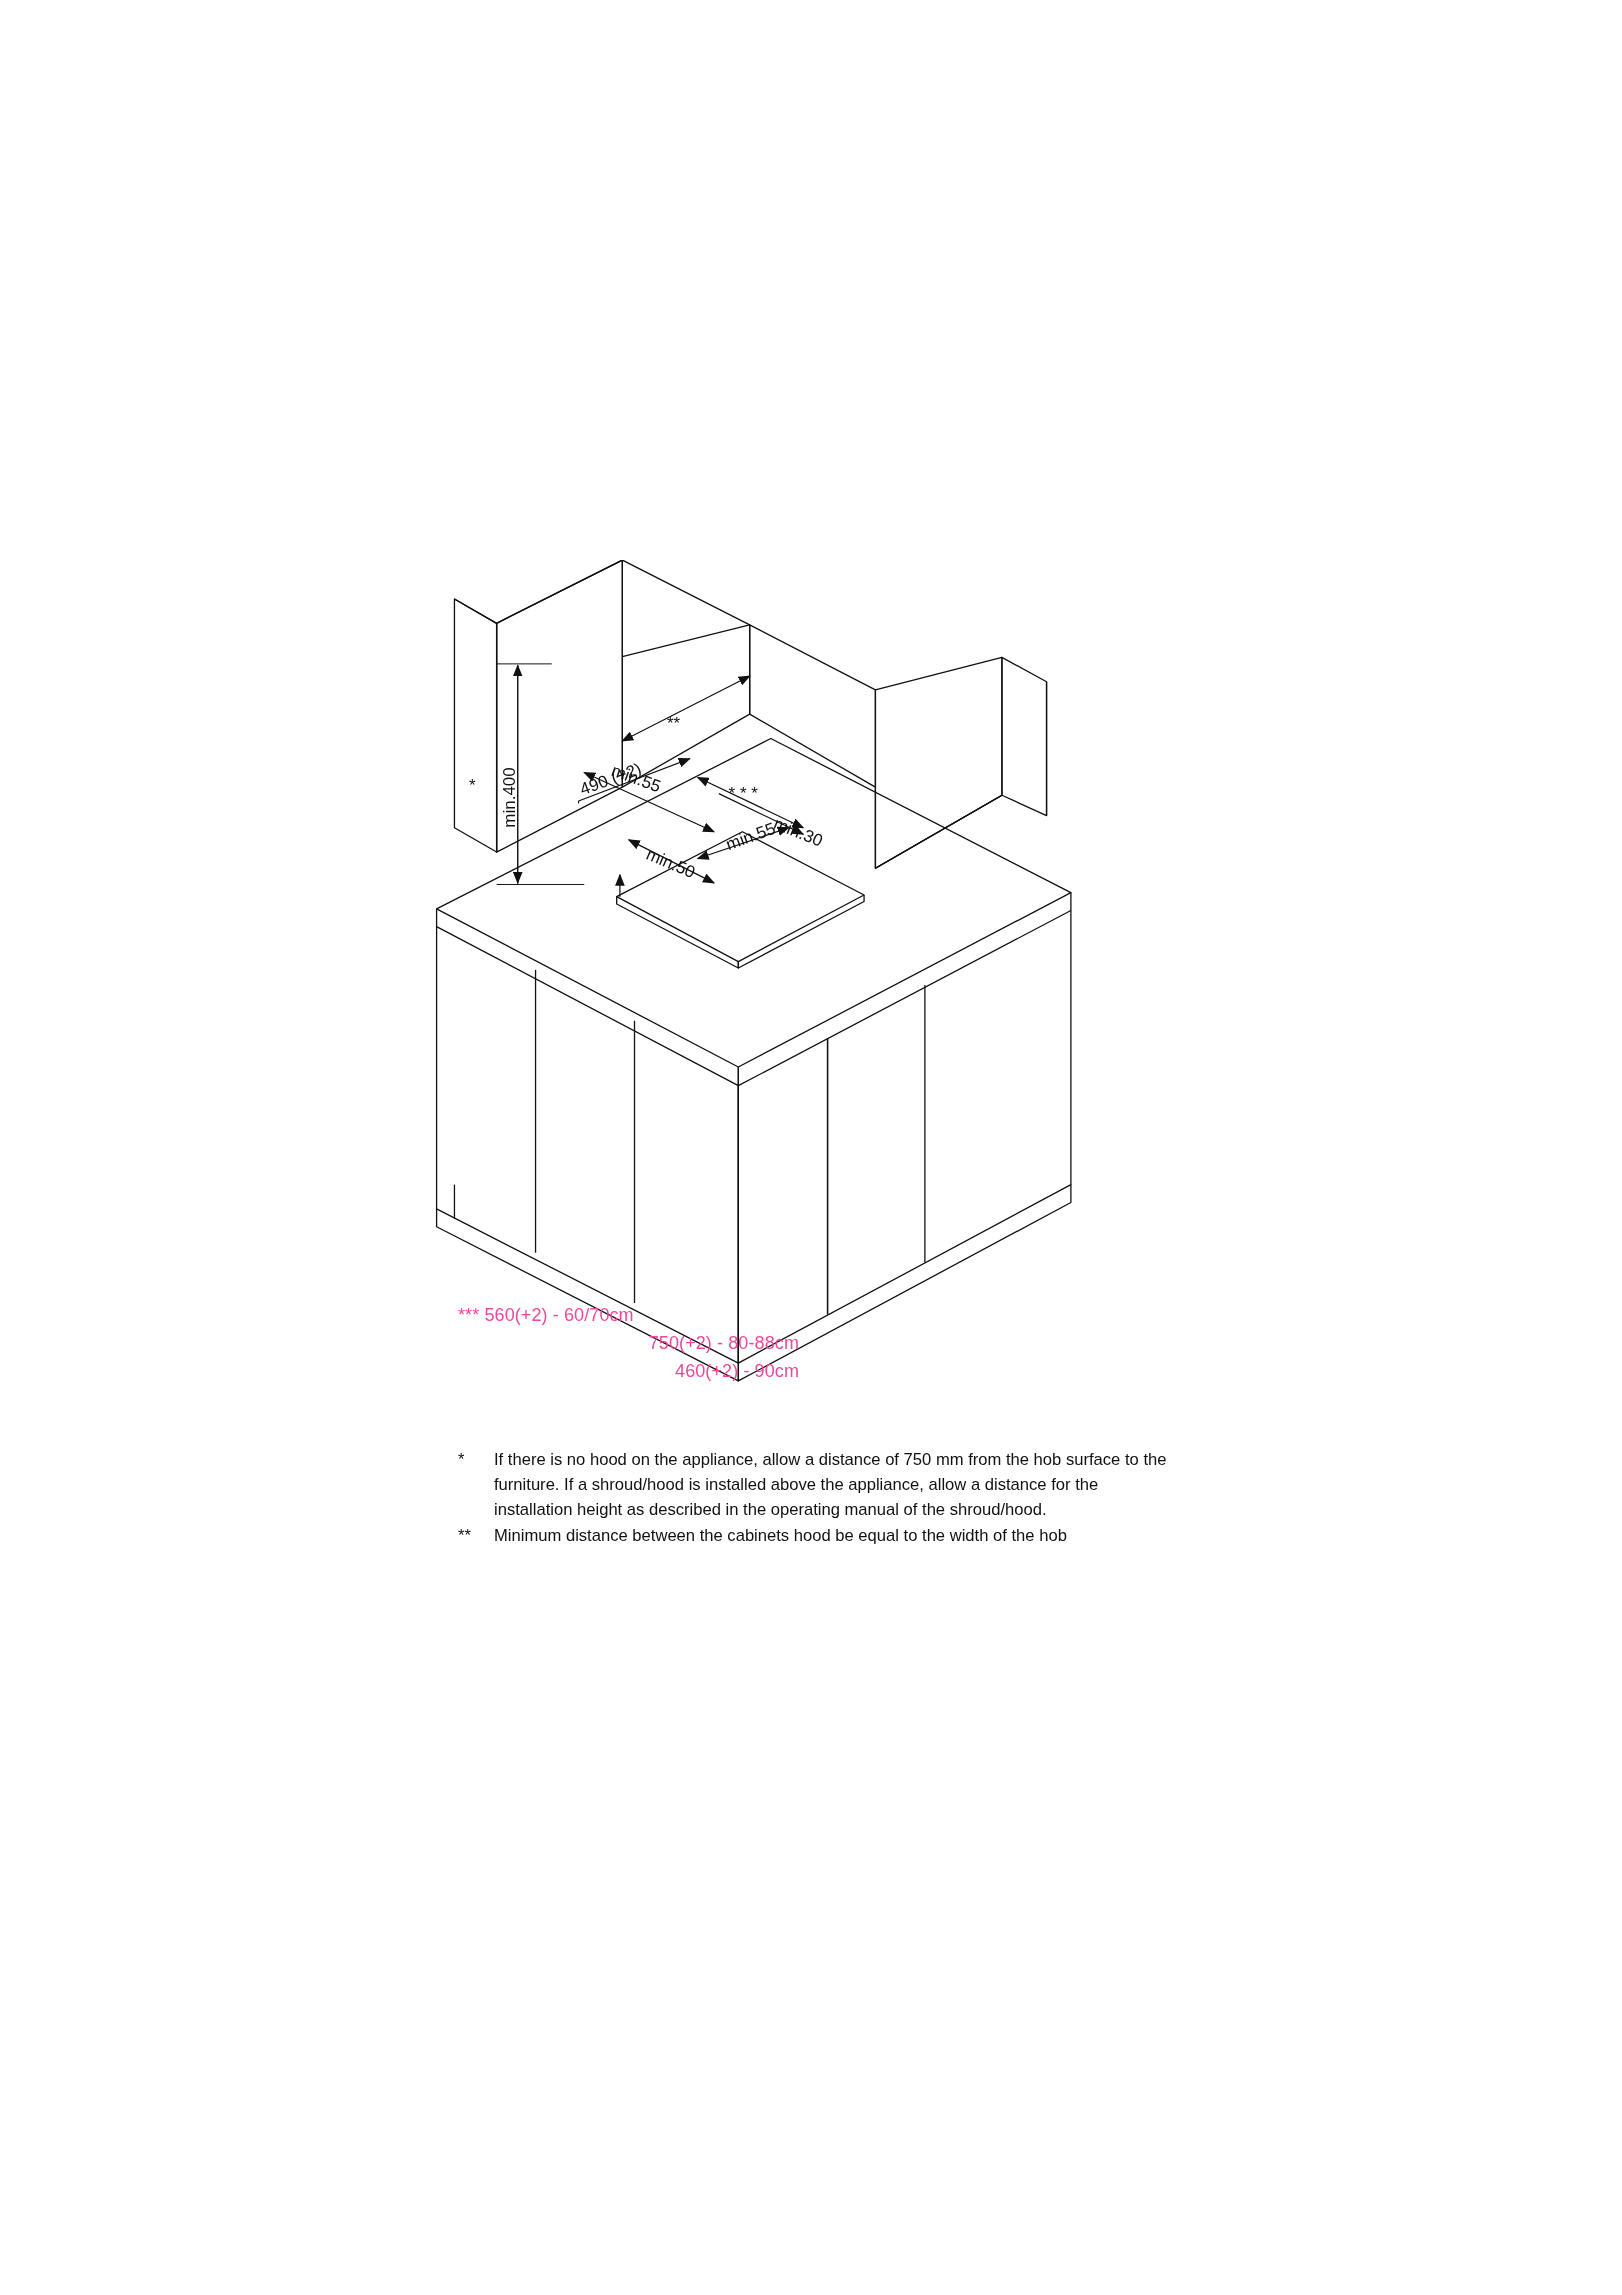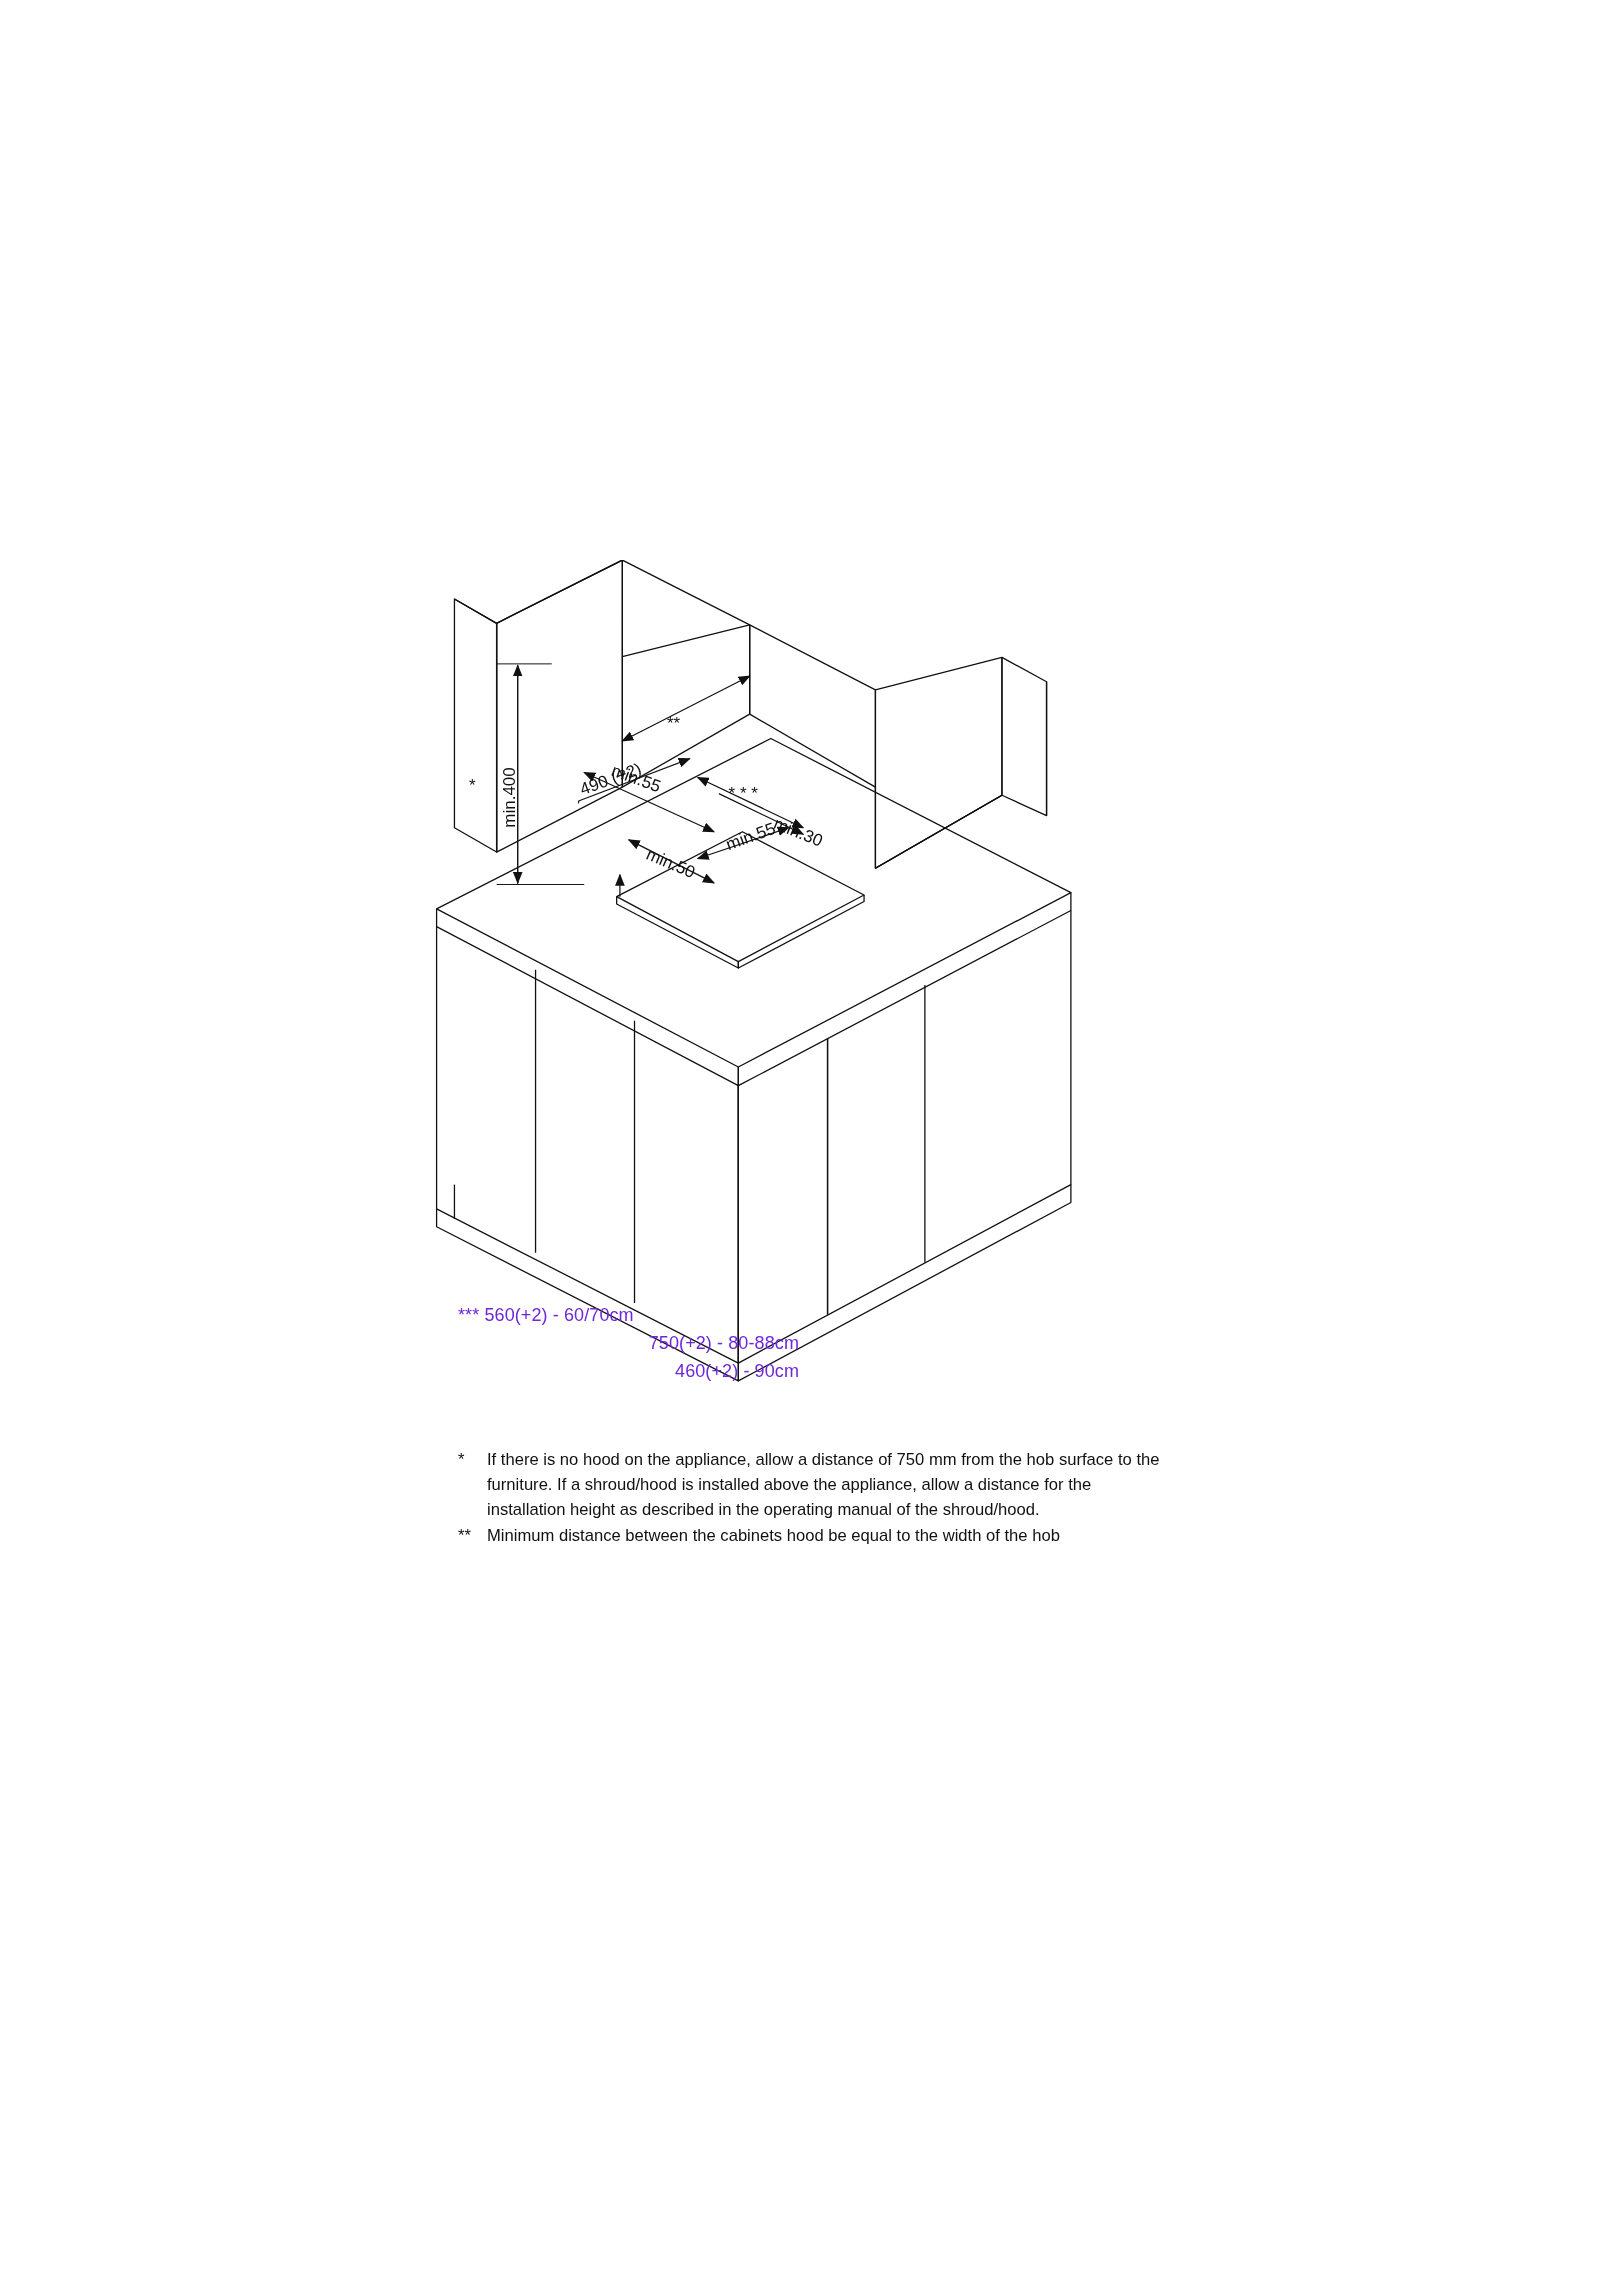--- a/index.html
+++ b/index.html
@@ -34,21 +34,21 @@
     height: 868px;
   }
   .legend {
     position: absolute;
     left: 458px;
     top: 1302px;
     width: 341px;
     font-size: 18px;
     line-height: 1.55;
     letter-spacing: 0.1px;
-    color: #6d28d9;
+    color: #ec4899;
   }
   .legend .ln {
     white-space: pre;
   }
   .legend .ln.indent {
     padding-left: 24px;
     text-align: right;
   }
   .notes {
     position: absolute;
@@ -67,20 +67,21 @@
   .note-marker {
     width: 29px;
     flex: 0 0 29px;
     font-size: 16.6px;
     line-height: 1.5;
   }
   .note-text {
     flex: 1 1 auto;
     font-size: 16.6px;
     line-height: 1.5;
+    margin-left: 7px;
   }
 </style>
 </head>
 <body>
 
 <div class="page">
 
   <div class="diagram-wrap">
     <svg viewBox="0 0 900 1070" xmlns="http://www.w3.org/2000/svg">
       <defs>

